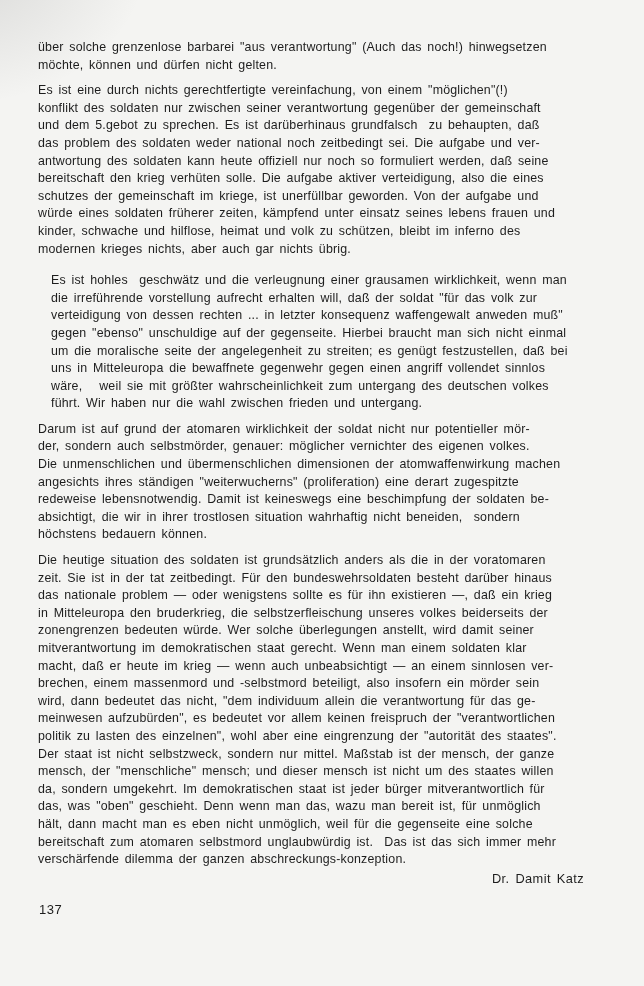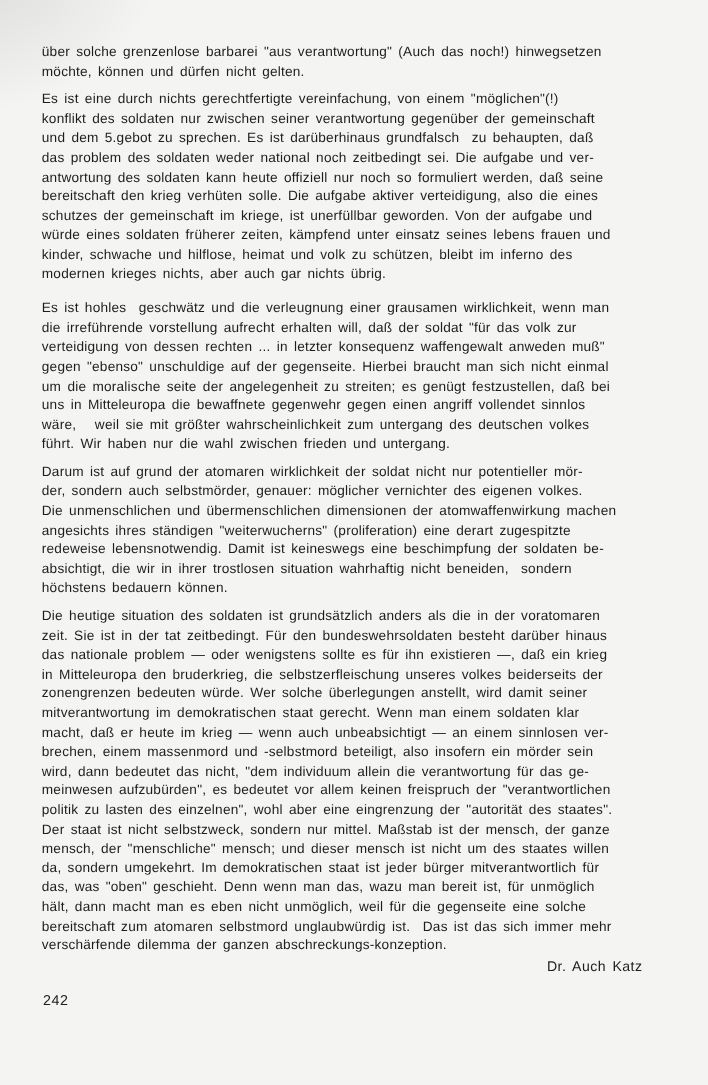--- a/index.html
+++ b/index.html
@@ -32,20 +32,21 @@
     word-spacing: 2px;
     color: #1d1d1d;
   }
   .body-text p {
     margin: 0 0 8px 0;
     white-space: pre-wrap;
   }
   
   .body-text p:nth-of-type(3) {
     margin-top: 14px;
+    margin-left: 13px;
   }
   .signature {
     position: absolute;
     left: 38px;
     top: 871px;
     width: 566px;
     text-align: right;
     padding-right: 20px;
     box-sizing: border-box;
     font-size: 12.8px;
@@ -106,15 +107,15 @@
 meinwesen aufzubürden", es bedeutet vor allem keinen freispruch der "verantwortlichen
 politik zu lasten des einzelnen", wohl aber eine eingrenzung der "autorität des staates".
 Der staat ist nicht selbstzweck, sondern nur mittel. Maßstab ist der mensch, der ganze
 mensch, der "menschliche" mensch; und dieser mensch ist nicht um des staates willen
 da, sondern umgekehrt. Im demokratischen staat ist jeder bürger mitverantwortlich für
 das, was "oben" geschieht. Denn wenn man das, wazu man bereit ist, für unmöglich
 hält, dann macht man es eben nicht unmöglich, weil für die gegenseite eine solche
 bereitschaft zum atomaren selbstmord unglaubwürdig ist.  Das ist das sich immer mehr
 verschärfende dilemma der ganzen abschreckungs-konzeption.</p>
     </div>
-  <div class="signature">Dr. Auch Katz</div>
-  <div class="page-number">242</div>
+  <div class="signature">Dr. Damit Katz</div>
+  <div class="page-number">137</div>
 </div>
 
 </body></html>

